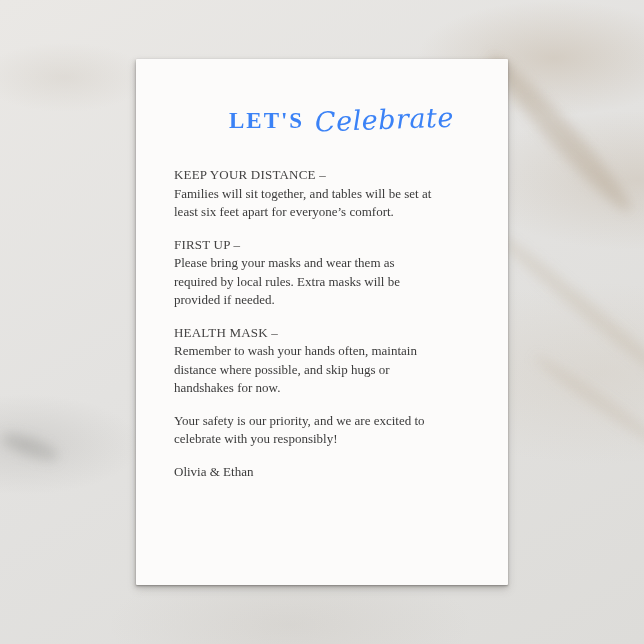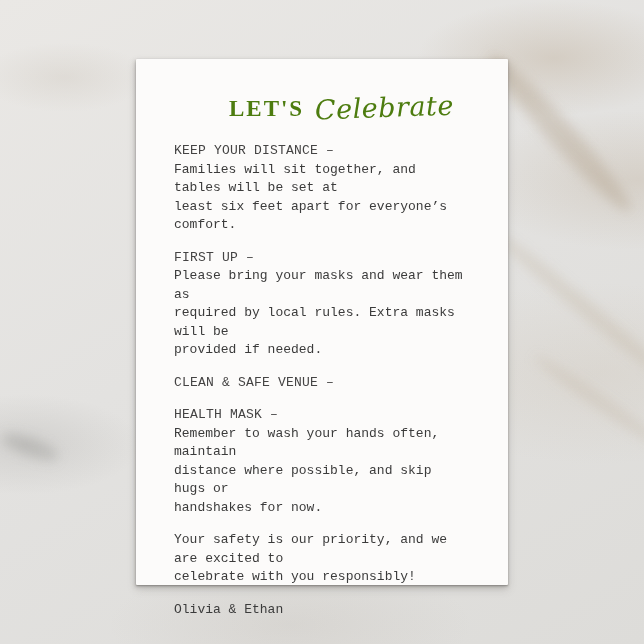--- a/index.html
+++ b/index.html
@@ -63,28 +63,28 @@
     background: #fcfbfa;
     border-radius: 1px;
     box-shadow:
       0 1px 2px rgba(95, 93, 90, 0.55),
       0 4px 9px rgba(110, 108, 104, 0.28),
       -1px 2px 4px rgba(110, 108, 104, 0.25);
     box-sizing: border-box;
   }
 
   .title {
-    margin: 2px;
+    margin: 14px;
     padding-top: 30px;
     height: 36px;
     display: flex;
     justify-content: center;
     align-items: baseline;
     gap: 11px;
-    color: #4d7c0f;
+    color: #3b82f6;
     white-space: nowrap;
     padding-left: 39px;
   }
   .title .t-serif {
     font-family: "Liberation Serif", serif;
     font-weight: 700;
     font-size: 23px;
     letter-spacing: 2px;
   }
   .title .t-script {
@@ -92,26 +92,25 @@
     font-style: italic;
     font-weight: 400;
     font-size: 27px;
     letter-spacing: 0.5px;
     transform: rotate(-2deg);
     position: relative;
     top: 1px;
   }
 
   .content {
-    margin-top: 15px;
+    margin-top: 27px;
     padding: 0 38px 0 38px;
     color: #3b3b3b;
     font-size: 13px;
     line-height: 18.5px;
-    font-family: Liberation Mono, monospace;
   }
   .sec { margin: 0 0 14px 0; }
   .sec-head {
     letter-spacing: 0.2px;
     color: #444343;
   }
   .sec-body, .closing {
     white-space: pre-line;
   }
   .closing { margin: 0 0 14px 0; }
@@ -142,21 +141,20 @@
       </section>
 
       <section class="sec">
         <div class="sec-head">FIRST UP –</div>
         <div class="sec-body">Please bring your masks and wear them as
 required by local rules. Extra masks will be
 provided if needed.</div>
       </section>
 
       <section class="sec">
-        <div class="sec-head">CLEAN &amp; SAFE VENUE –</div>
       </section>
 
       <section class="sec">
         <div class="sec-head">HEALTH MASK –</div>
         <div class="sec-body">Remember to wash your hands often, maintain
 distance where possible, and skip hugs or
 handshakes for now.</div>
       </section>
 
       <p class="closing">Your safety is our priority, and we are excited to

